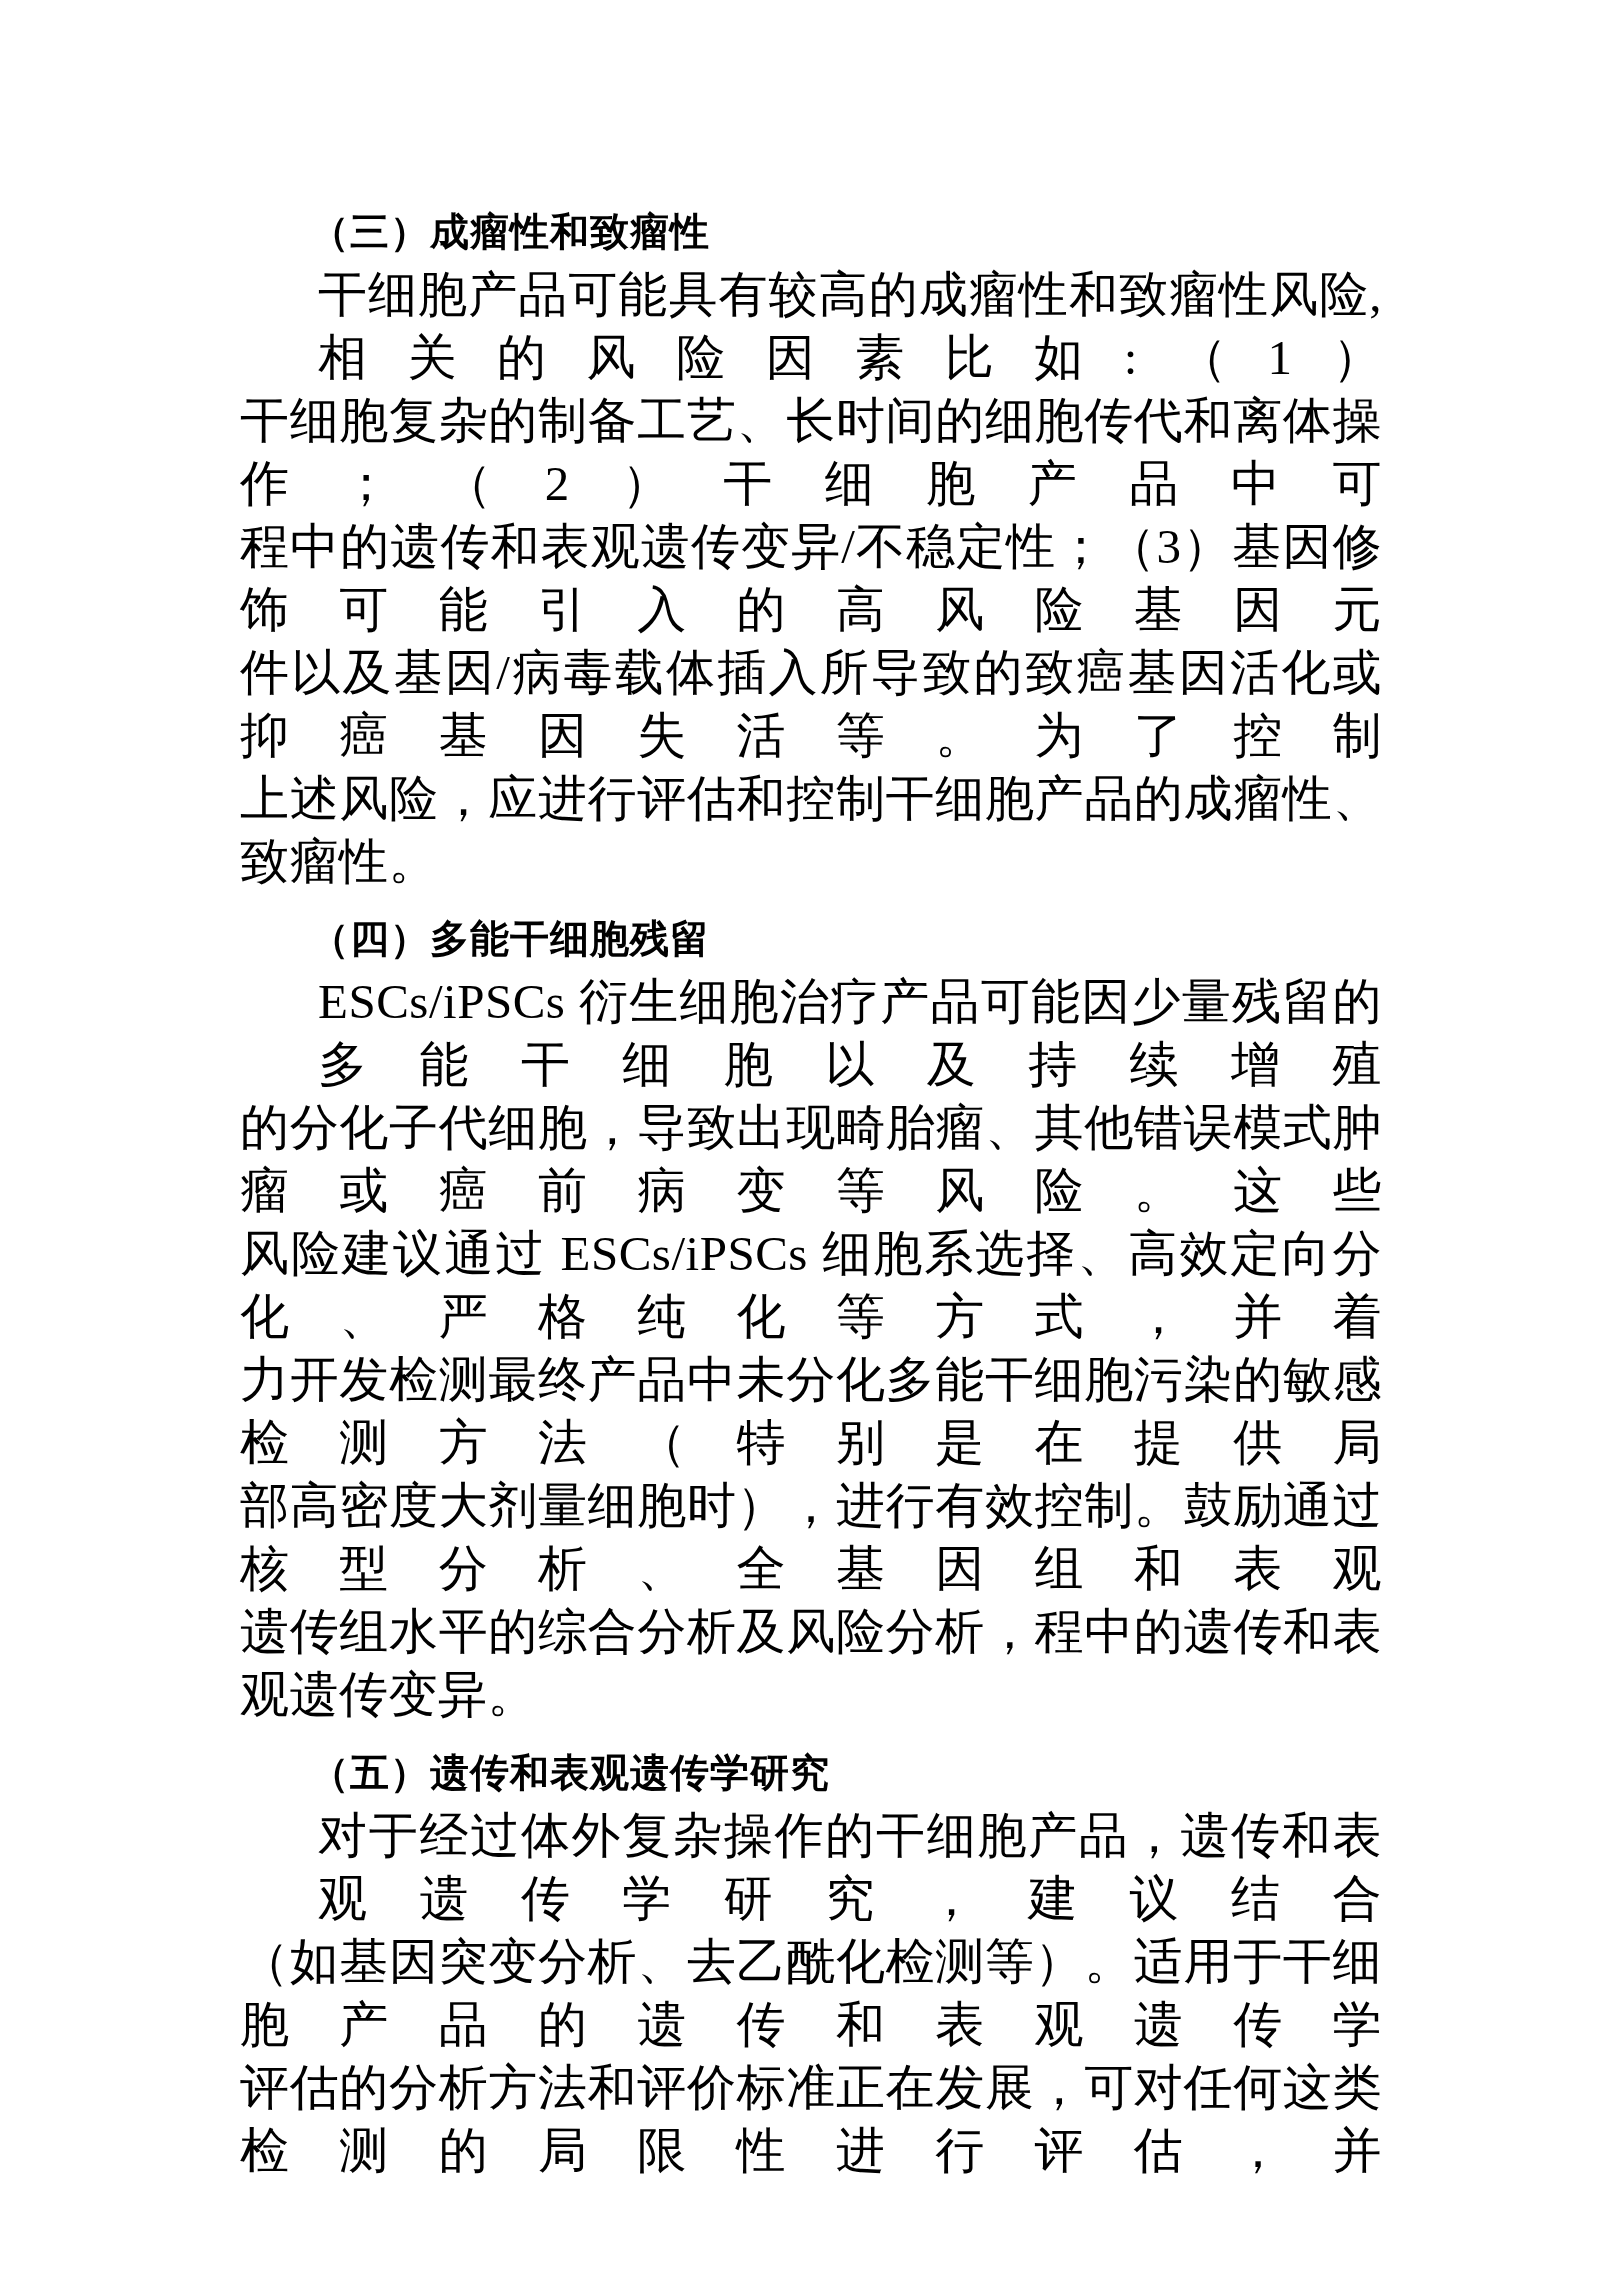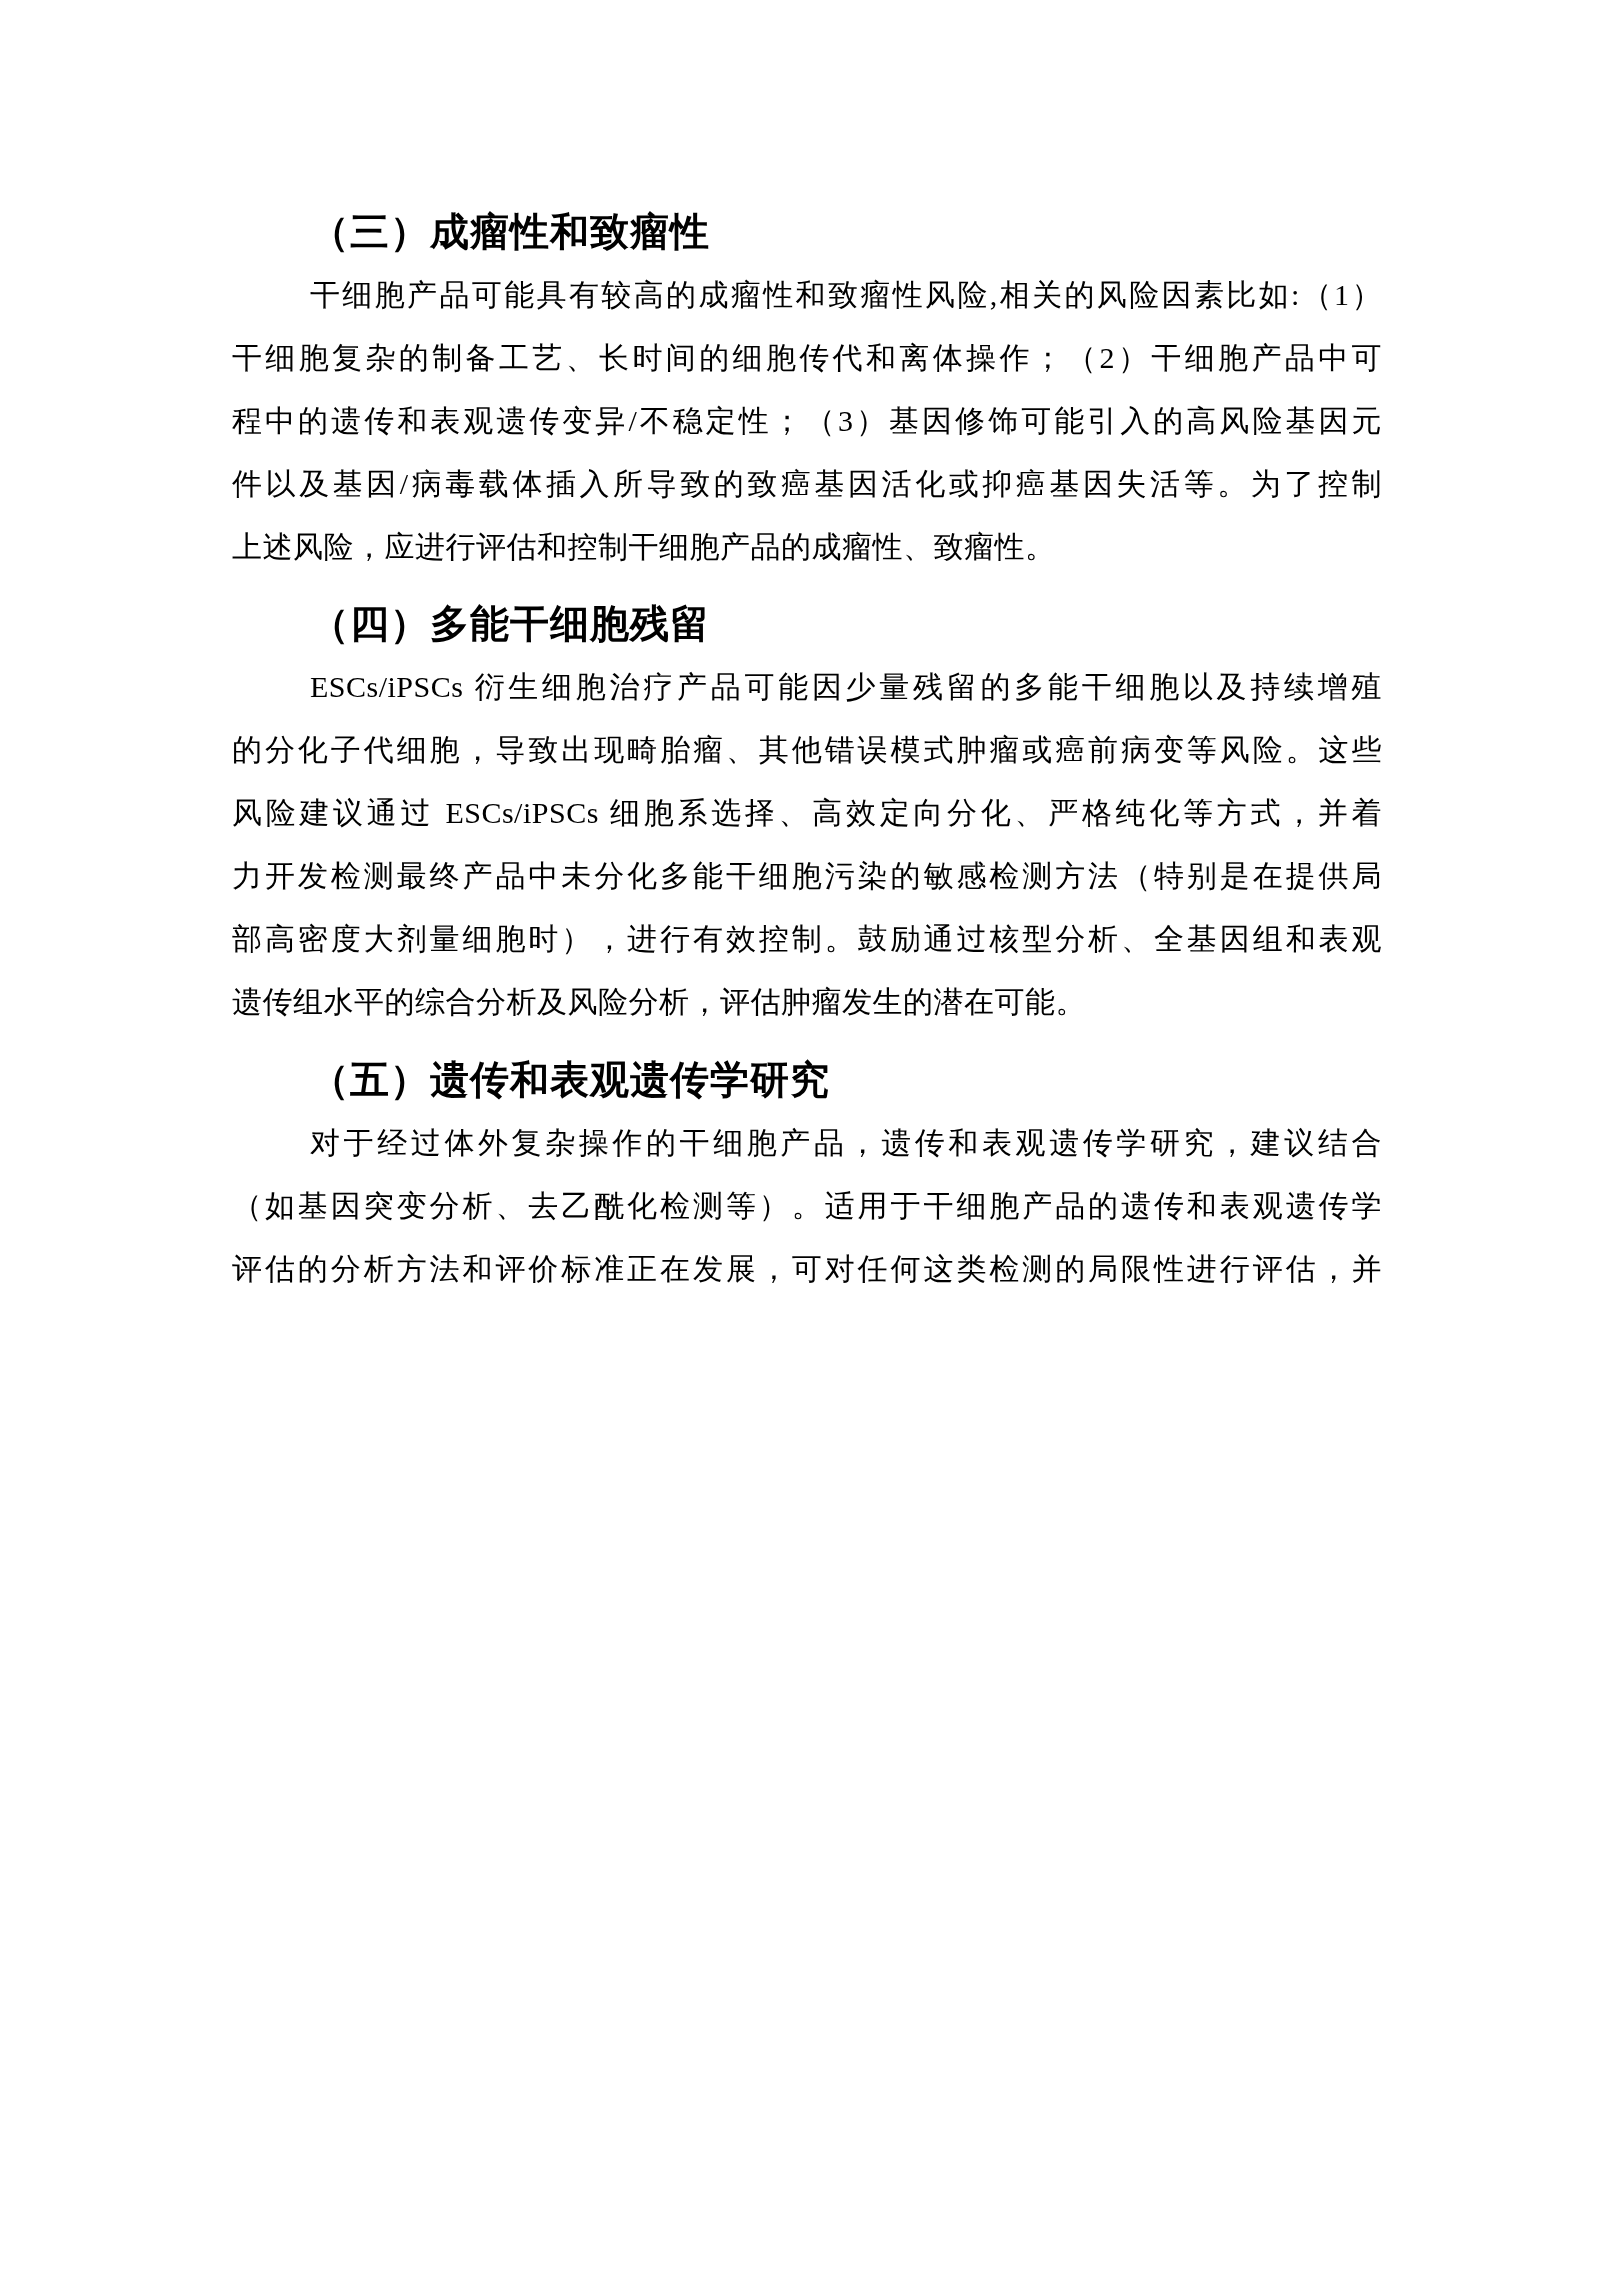--- a/index.html
+++ b/index.html
@@ -23,25 +23,26 @@
     font-size: 39px;
     font-weight: bold;
     line-height: 63px;
     padding-left: 78px;
     white-space: nowrap;
     letter-spacing: 1px;
   }
   .sec-1 .heading { margin-top: 13.7px; font-family: Liberation Serif, serif; }
   .sec-2 .heading { margin-top: 15.7px; }
   .line {
-    font-size: 30px;
+    font-size: 49px;
     line-height: 63px;
     text-align: justify;
     text-align-last: justify;
     letter-spacing: 0.5px;
+    margin-left: 8px;
   }
   .line.first { padding-left: 78px; }
   .line.last { text-align-last: left; }
 </style>
 </head>
 <body>
 
 <div class="page">
   <div class="doc-body">
       <div class="section sec-0">
@@ -55,21 +56,21 @@
         </div>
       </div>
       <div class="section sec-1">
         <div class="heading">（四）多能干细胞残留</div>
         <div class="para">
           <div class="line first">ESCs/iPSCs 衍生细胞治疗产品可能因少量残留的多能干细胞以及持续增殖</div>
           <div class="line">的分化子代细胞，导致出现畸胎瘤、其他错误模式肿瘤或癌前病变等风险。这些</div>
           <div class="line">风险建议通过 ESCs/iPSCs 细胞系选择、高效定向分化、严格纯化等方式，并着</div>
           <div class="line">力开发检测最终产品中未分化多能干细胞污染的敏感检测方法（特别是在提供局</div>
           <div class="line">部高密度大剂量细胞时），进行有效控制。鼓励通过核型分析、全基因组和表观</div>
-          <div class="line last">遗传组水平的综合分析及风险分析，评估肿瘤发生的潜在可能。</div>
+          <div class="line last">遗传组水平的综合分析及风险分析，程中的遗传和表观遗传变异。</div>
         </div>
       </div>
       <div class="section sec-2">
         <div class="heading">（五）遗传和表观遗传学研究</div>
         <div class="para">
           <div class="line first">对于经过体外复杂操作的干细胞产品，遗传和表观遗传学研究，建议结合</div>
           <div class="line">（如基因突变分析、去乙酰化检测等）。适用于干细胞产品的遗传和表观遗传学</div>
           <div class="line">评估的分析方法和评价标准正在发展，可对任何这类检测的局限性进行评估，并</div>
         </div>
       </div>

